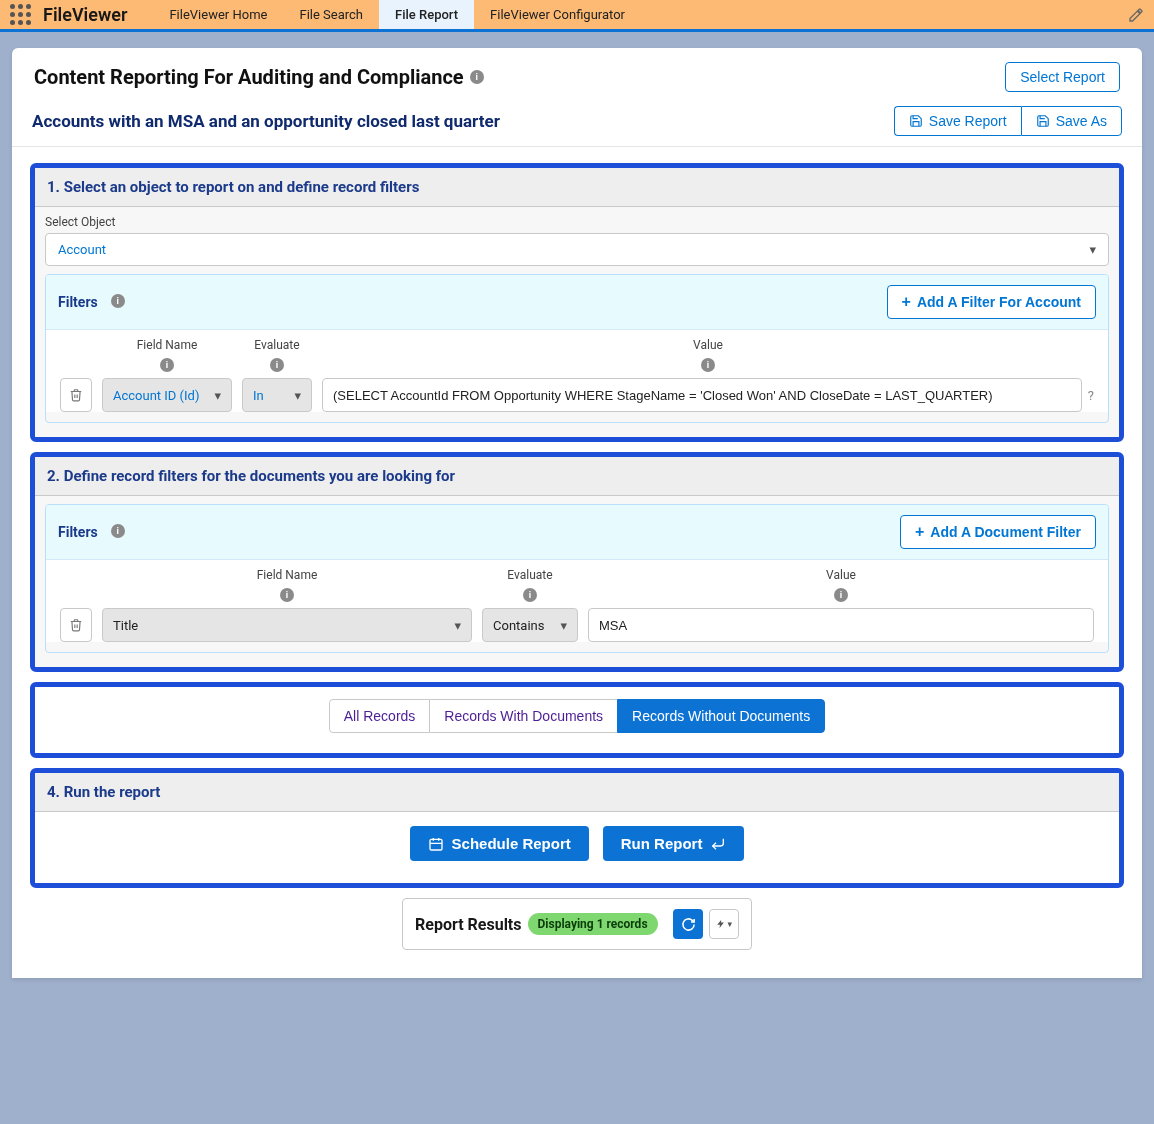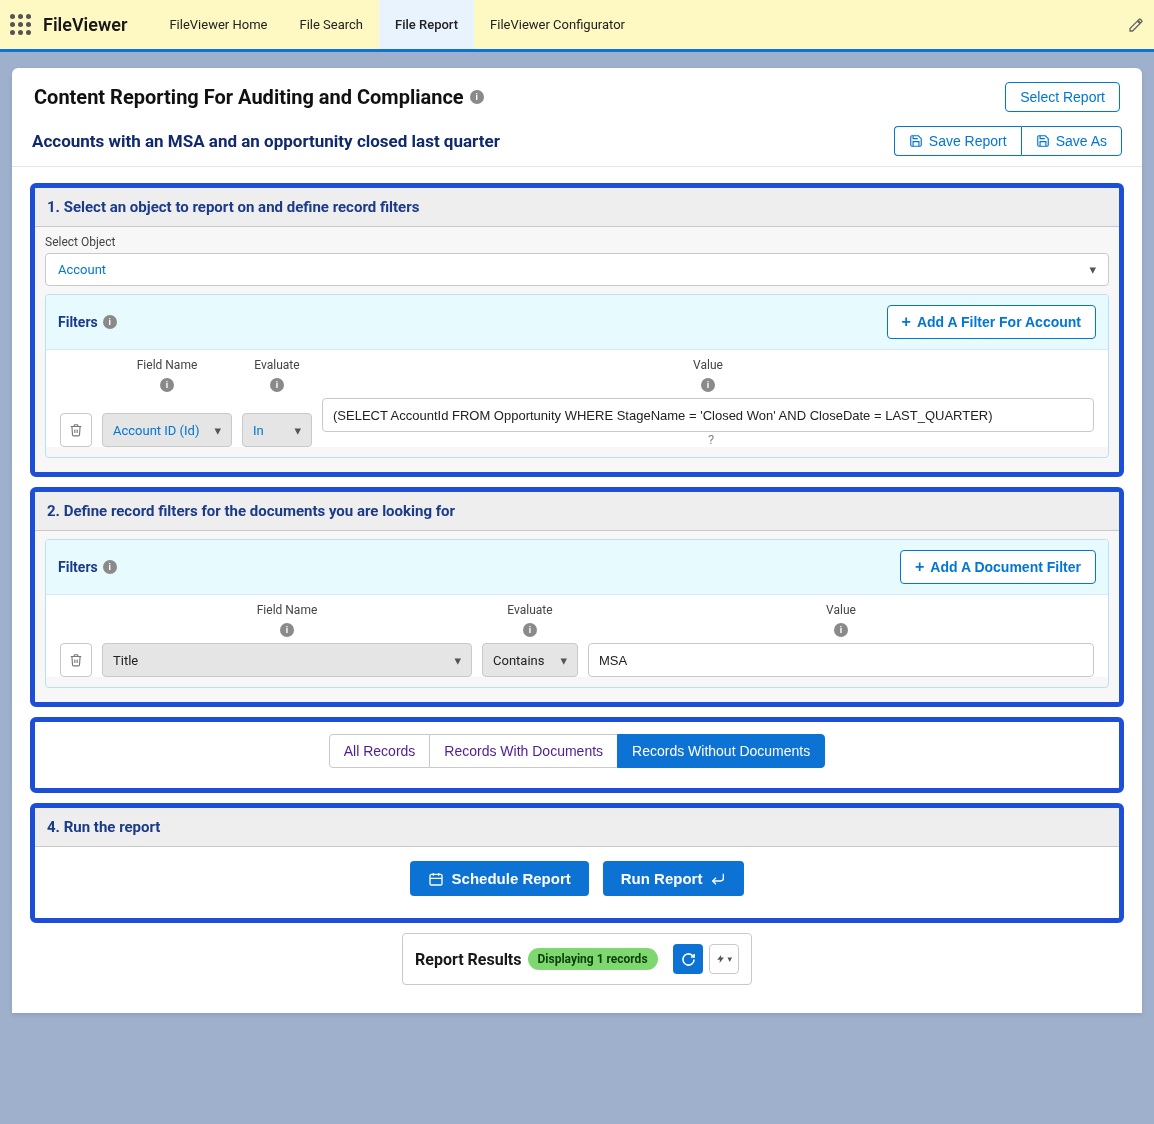--- a/index.html
+++ b/index.html
@@ -6,22 +6,22 @@
 body {
   font-family: -apple-system, BlinkMacSystemFont, "Segoe UI", Roboto, Helvetica, Arial, sans-serif;
   font-size: 13px;
   background: #9fb0cc;
   color: #181818;
   width:1154px;
 }
 
 .topbar {
   display:flex; align-items:center;
-  background:#fef9c3;
-  height:52px;
+  background:#fdba74;
+  height:32px;
   border-bottom:3px solid #0c72d4;
   padding:0 10px;
 }
 .app-launcher {
   display:inline-grid;
   grid-template-columns:repeat(3,5px);
   grid-template-rows:repeat(3,5px);
   gap:3px; margin-right:12px;
 }
 .app-launcher span { width:5px; height:5px; background:#555; border-radius:50%; }
@@ -84,21 +84,21 @@
 .select-box .caret { margin-left:auto; color:#555; }
 
 .filters-box {
   border:1px solid #b9dffb; border-radius:4px; overflow:hidden;
 }
 .filters-box.docfilter { border-color:#b9dffb; }
 .filters-head {
   background:#e7fbff; padding:10px 12px; display:flex; align-items:center;
   border-bottom:1px solid #d3e9f9;
 }
-.filters-head .title { color:#1b3a8a; font-weight:700; font-size:14px; display:flex; align-items:center; gap:5px;}
+.filters-head .title { color:#1b3a8a; font-weight:700; font-size:14px; display:flex; gap:13px;}
 .filters-head .btn-outline { margin-left:auto; font-weight:600; padding:7px 14px;}
 
 .filters-body { padding:8px 14px 0; background:#fff; }
 
 .filter-row { display:flex; gap:10px; align-items:flex-end; margin-bottom:10px; }
 .col { display:flex; flex-direction:column; }
 .col.field1 { width:130px; }
 .col.eval1 { width:70px; }
 .col.value1 { flex:1; }
 .col.field2 { width:370px; }
@@ -277,21 +277,21 @@
                   <span>Account ID (Id)</span>
                   <span class="caret">▾</span>
                 </div>
               </div>
               <div class="col eval1">
                 <div class="combo">
                   <span>In</span>
                   <span class="caret">▾</span>
                 </div>
               </div>
-              <div class="col value1" style="display:flex; flex-direction:column; ">
+              <div class="col value1" style="display:flex; flex-direction:row; ">
                 <input class="input" value="(SELECT AccountId FROM Opportunity WHERE StageName = 'Closed Won' AND CloseDate = LAST_QUARTER)" style="">
                 <span class="help-q">?</span>
               </div>
             </div>
           </div>
         </div>
       </div>
     </div>
 
     <div class="section">

